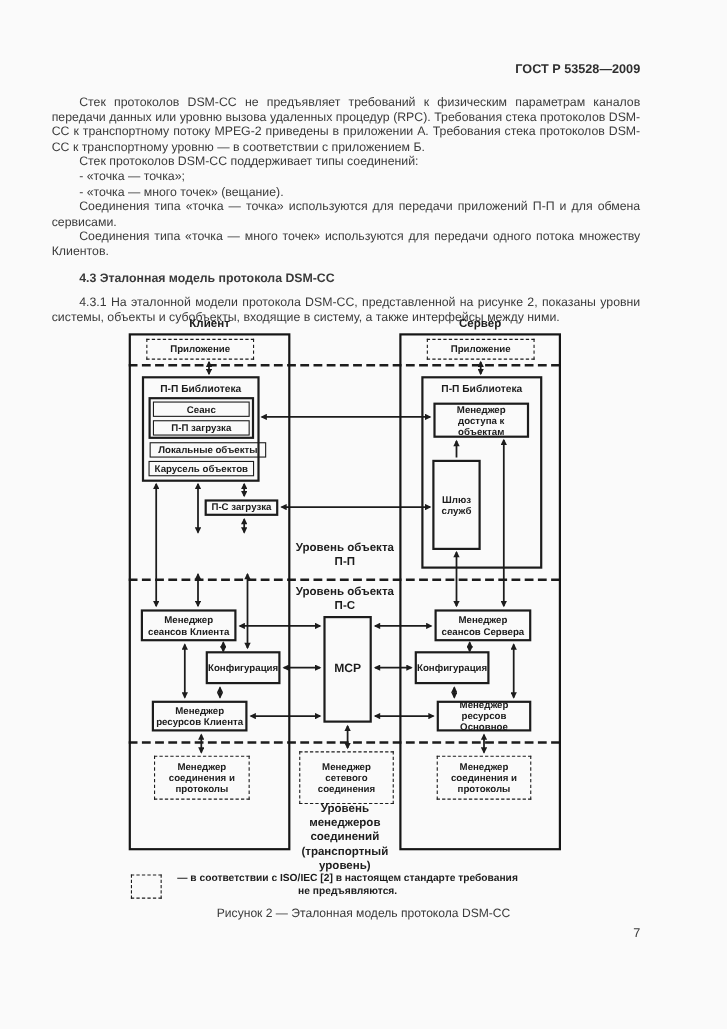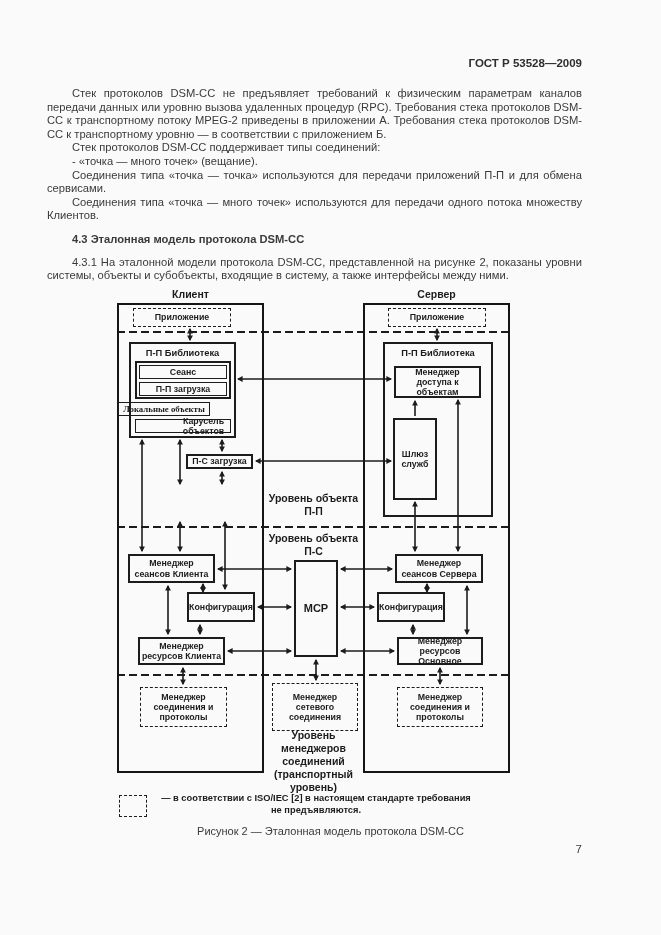--- a/index.html
+++ b/index.html
@@ -64,20 +64,21 @@
   }
 </style>
 </head>
 <body>
 
 <div class="doc-header">ГОСТ Р 53528—2009</div>
 
 <div class="textblock">
   <p>Стек протоколов DSM-CC не предъявляет требований к физическим параметрам каналов передачи данных или уровню вызова удаленных процедур (RPC). Требования стека протоколов DSM-CC к транспортному потоку MPEG-2 приведены в приложении А. Требования стека протоколов DSM-CC к транспортному уровню — в соответствии с приложением Б.</p>
   <p>Стек протоколов DSM-CC поддерживает типы соединений:</p>
+  <p>- «точка — точка»;</p>
   <p>- «точка — много точек» (вещание).</p>
   <p>Соединения типа «точка — точка» используются для передачи приложений П-П и для обмена сервисами.</p>
   <p>Соединения типа «точка — много точек» используются для передачи одного потока множеству Клиентов.</p>
   <p class="h43">4.3 Эталонная модель протокола DSM-CC</p>
   <p>4.3.1 На эталонной модели протокола DSM-CC, представленной на рисунке 2, показаны уровни системы, объекты и субобъекты, входящие в систему, а также интерфейсы между ними.</p>
 </div>
 
 <div class="figure">
 
   <svg class="svglayer" width="661" height="647" viewBox="0 0 661 647">
@@ -135,22 +136,22 @@
   <div class="colbox" style="left:117px;top:15px;width:147px;height:470px;"></div>
   <div class="colbox" style="left:363px;top:15px;width:147px;height:470px;"></div>
 
   <div class="bxd" style="left:133px;top:20px;width:98px;height:19px;">Приложение</div>
   <div class="libbox" style="left:129px;top:54px;width:107px;height:96px;">
     <div class="libtitle">П-П Библиотека</div>
   </div>
   <div class="bx" style="left:135px;top:73px;width:96px;height:38px;"></div>
   <div class="bx thin" style="left:139px;top:77px;width:88px;height:14px;">Сеанс</div>
   <div class="bx thin" style="left:139px;top:94px;width:88px;height:14px;">П-П загрузка</div>
-  <div class="bx thin" style="left:118px;top:114px;width:92px;height:14px;font-family:Liberation Serif, serif;">Локальные объекты</div>
-  <div class="bx thin" style="left:135px;top:131px;width:96px;height:14px;padding-left:42px;">Карусель объектов</div>
+  <div class="bx thin" style="left:136px;top:114px;width:106px;height:14px;">Локальные объекты</div>
+  <div class="bx thin" style="left:135px;top:131px;width:96px;height:14px;">Карусель объектов</div>
   <div class="bx" style="left:186px;top:166px;width:67px;height:15px;">П-С загрузка</div>
   <div class="bx thick" style="left:128px;top:266px;width:87px;height:29px;">Менеджер сеансов Клиента</div>
   <div class="bx thick" style="left:187px;top:304px;width:68px;height:30px;">Конфигурация</div>
   <div class="bx thick" style="left:138px;top:349px;width:87px;height:28px;">Менеджер ресурсов Клиента</div>
   <div class="bxd" style="left:140px;top:399px;width:87px;height:40px;">Менеджер соединения и протоколы</div>
 
   <div class="bxd" style="left:388px;top:20px;width:98px;height:19px;">Приложение</div>
   <div class="libbox" style="left:383px;top:54px;width:110px;height:175px;">
     <div class="libtitle">П-П Библиотека</div>
   </div>

